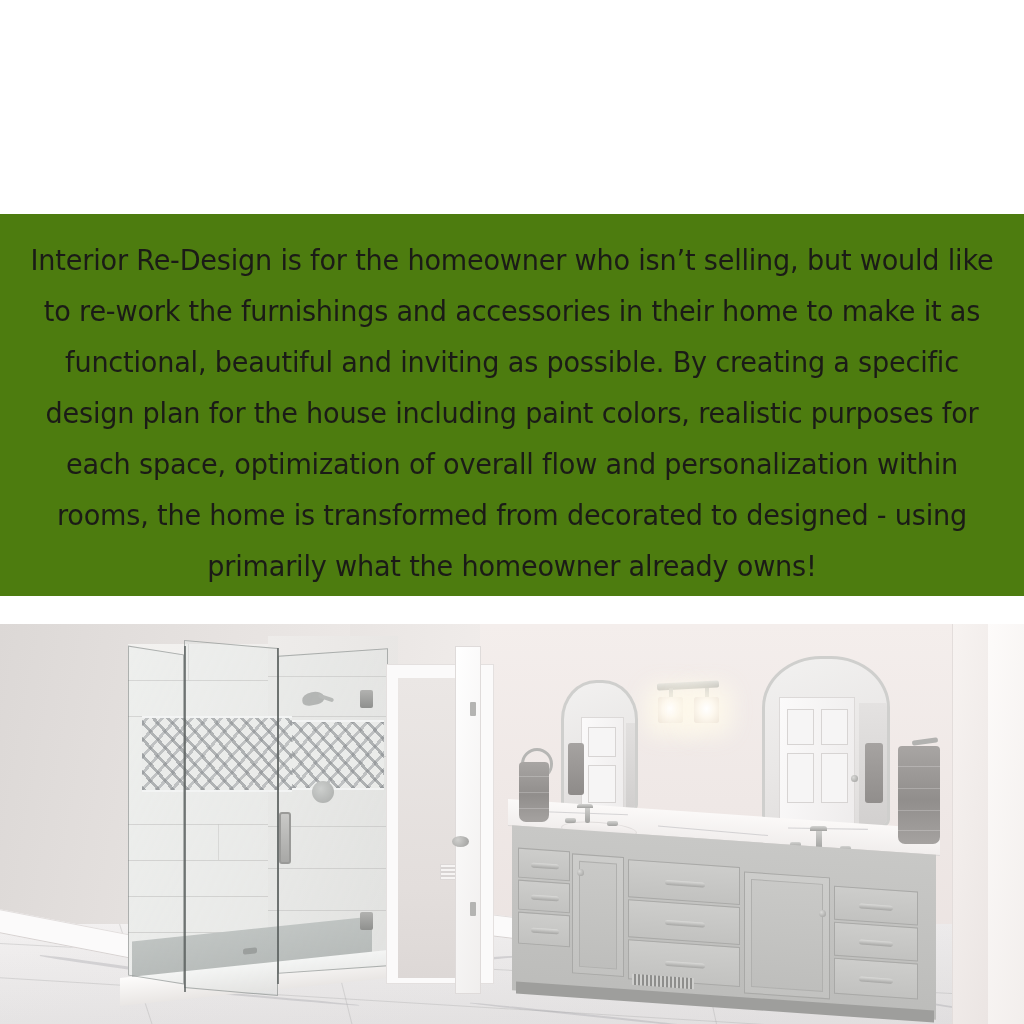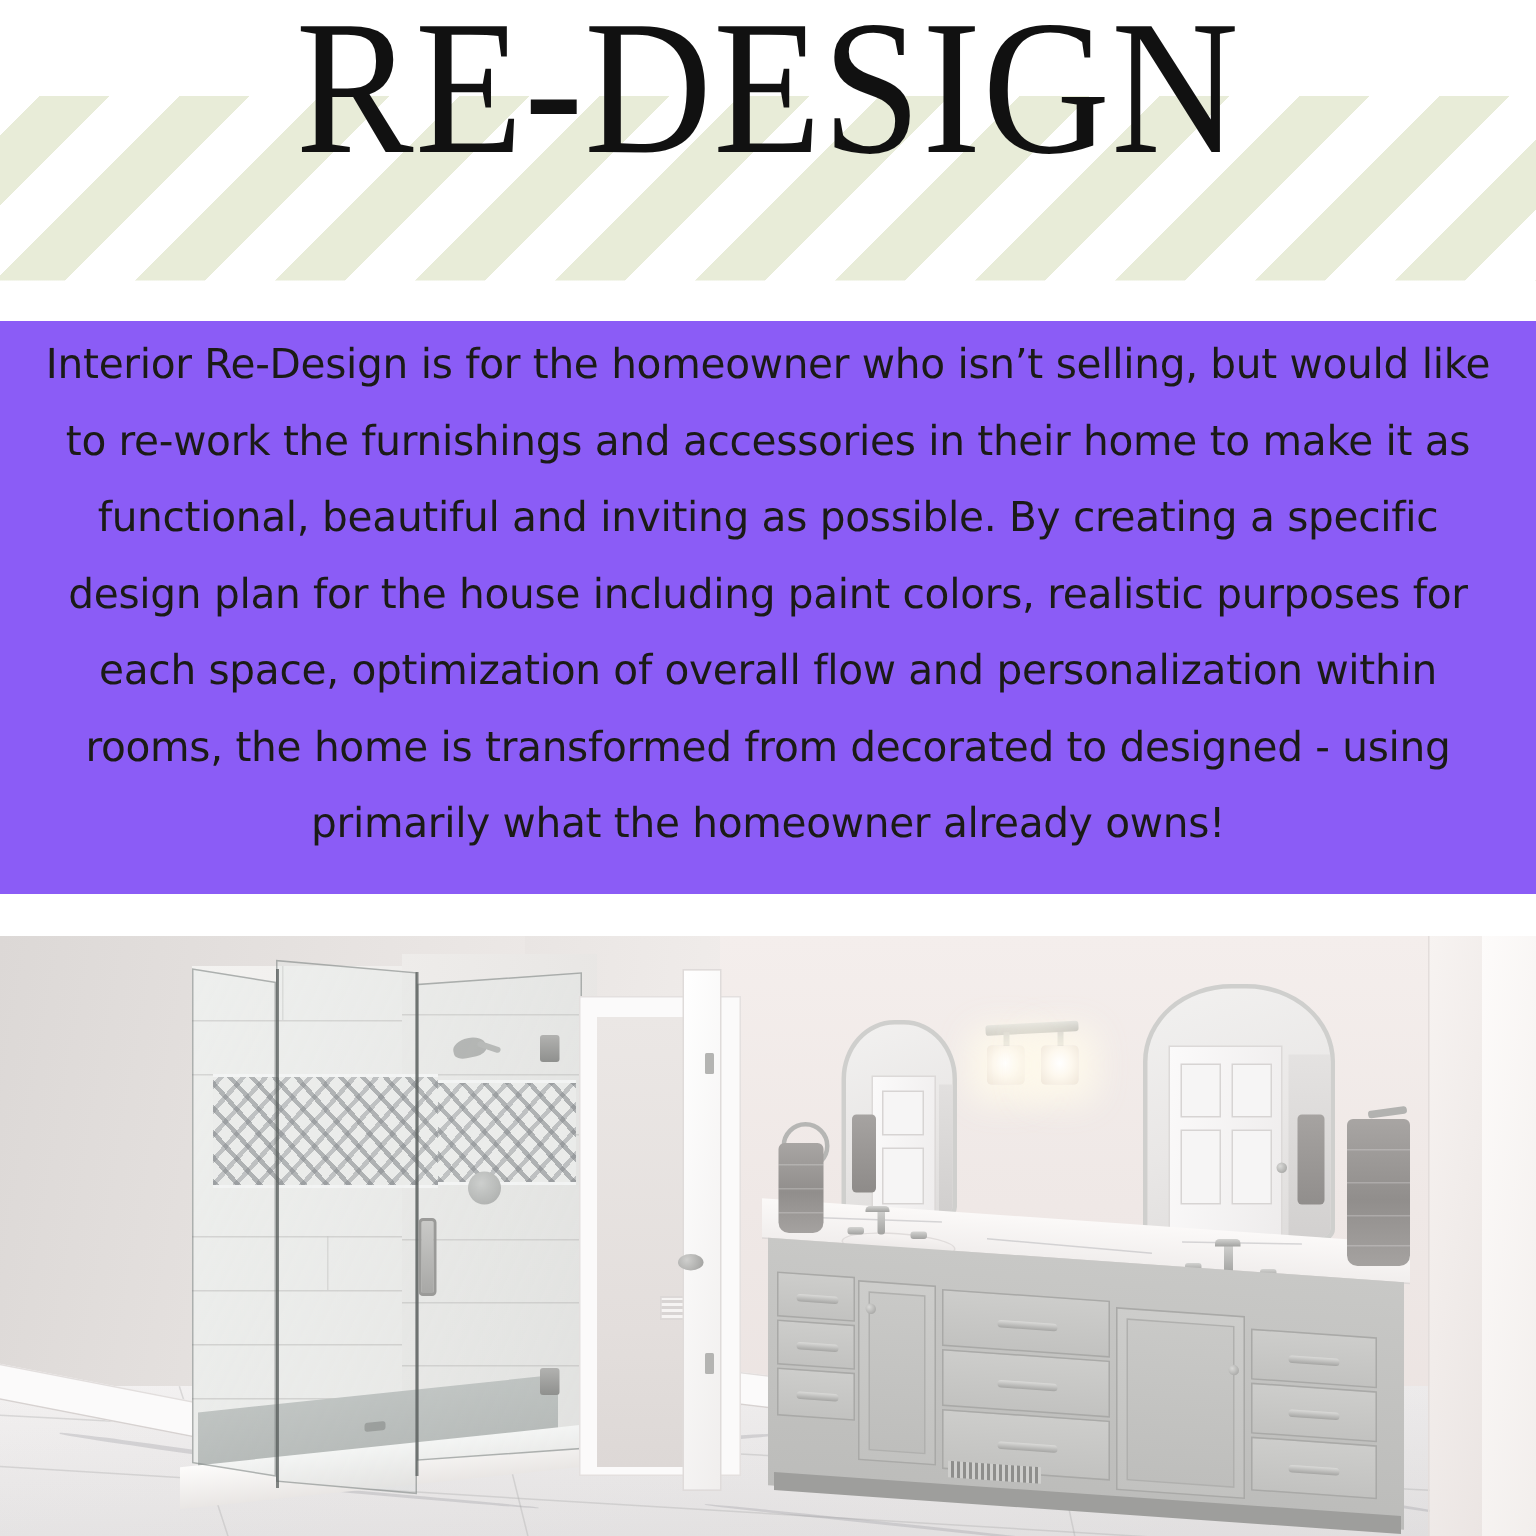--- a/index.html
+++ b/index.html
@@ -63,26 +63,26 @@
     z-index: 3;
   }
 
   
   .copy-block {
     position: absolute;
     left: 0;
     top: 214px;
     width: 1024px;
     height: 382px;
-    background: #8b5cf6;
+    background: #4d7c0f;
     display: flex;
-    align-items: flex-start;
+    align-items: flex-end;
     justify-content: center;
     box-sizing: border-box;
-    padding: 4px 18px 24px 18px;
+    padding: 4px 18px 4px 18px;
   }
   .copy-text {
     font-family: "DejaVu Sans", "Liberation Sans", sans-serif;
     font-size: 27.5px;
     line-height: 51px;
     color: #1b1b17;
     text-align: center;
     letter-spacing: -0.2px;
     width: 990px;
     transform: scaleX(0.985);
@@ -424,24 +424,20 @@
     position: absolute;
     left: 988px; top: 0; width: 36px; height: 400px;
     background: linear-gradient(100deg,#fdfbfa 0%, #f2eeec 100%);
   }
 </style>
 </head>
 <body>
 
 <div class="poster">
 
-  <div class="header-band">
-    <div class="stripes"></div>
-    <div class="title">RE-DESIGN</div>
-  </div>
 
   <div class="copy-block">
     <div class="copy-text">Interior Re-Design is for the homeowner who isn’t selling, but would like to re-work the furnishings and accessories in their home to make it as functional, beautiful and inviting as possible.  By creating a specific design plan for the house including paint colors, realistic purposes for each space, optimization of overall flow and personalization within rooms, the home is transformed from decorated to designed - using primarily what the homeowner already owns!</div>
   </div>
 
   <div class="photo">
 
     <div class="wall-left"></div>
     <div class="wall-mid"></div>
     <div class="wall-right"></div>

